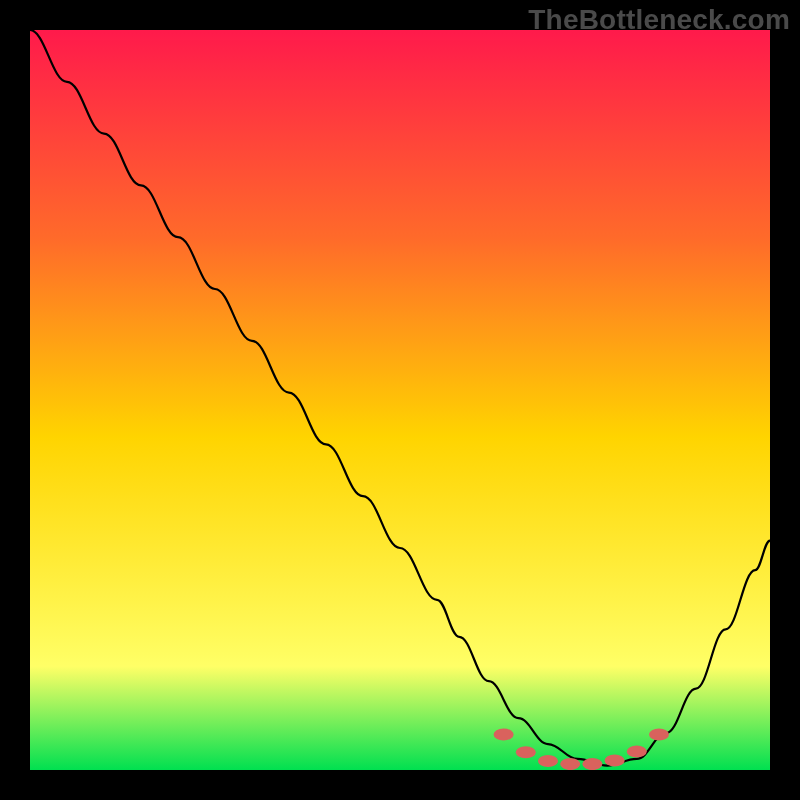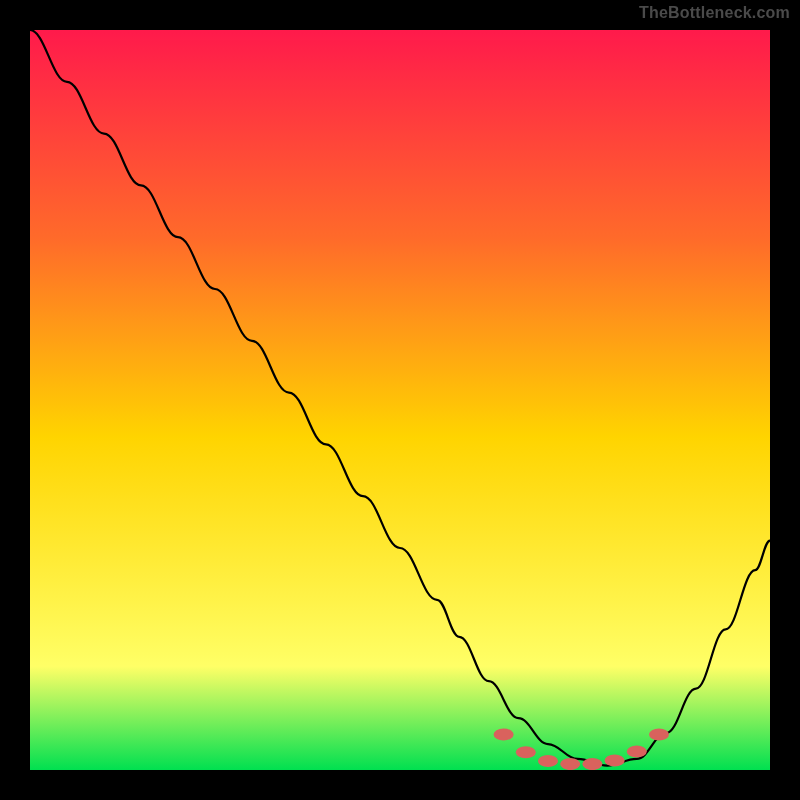--- a/index.html
+++ b/index.html
@@ -15,21 +15,21 @@
     position: relative;
     width: 800px;
     height: 800px;
     background: #000;
   }
   .watermark {
     position: absolute;
     top: 4px;
     right: 10px;
     color: #4a4a4a;
-    font-size: 16px;
+    font-size: 28px;
     font-weight: 600;
     letter-spacing: 0.2px;
     user-select: none;
   }
   .plot-wrap {
     position: absolute;
     left: 30px;
     top: 30px;
     width: 740px;
     height: 740px;

